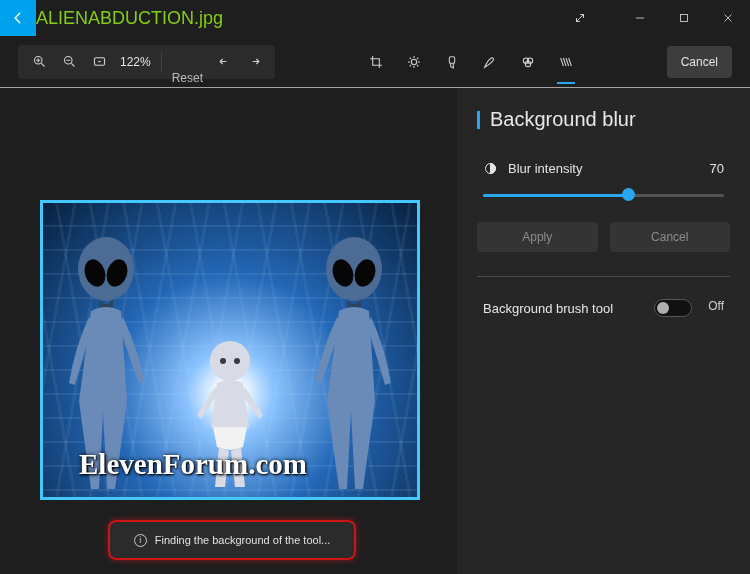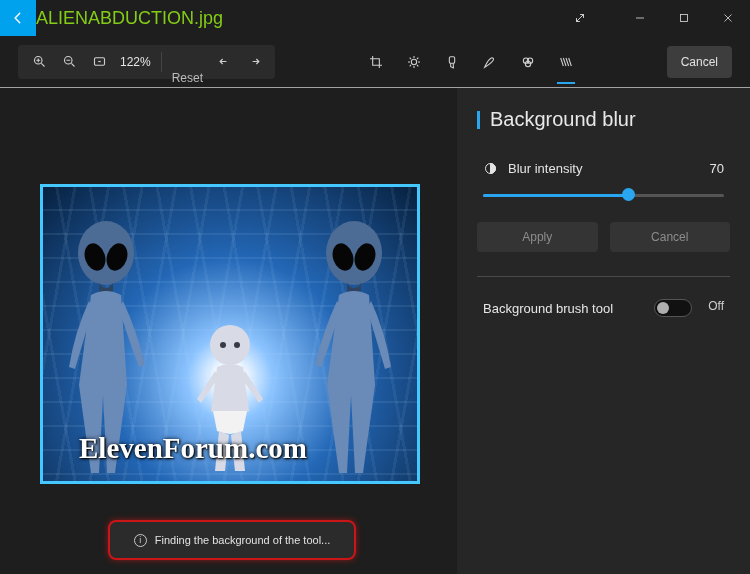--- a/index.html
+++ b/index.html
@@ -111,21 +111,21 @@
   .main {
     display: flex;
     height: calc(574px - 36px - 52px);
   }
   .canvas-area {
     flex: 1;
     position: relative;
   }
   .photo-frame {
     position: absolute;
-    left: 40px; top: 96px;
+    left: 40px; top: 112px;
     width: 380px; height: 300px;
     border: 3px solid #45c8ff;
     background: radial-gradient(circle at 50% 65%, #ffffff 0%, #f0f8ff 6%, #8cc4ff 16%, #2367b6 45%, #07203e 100%);
     overflow: hidden;
   }
   
   .photo-frame::before {
     content: "";
     position: absolute; inset: 0;
     background:

